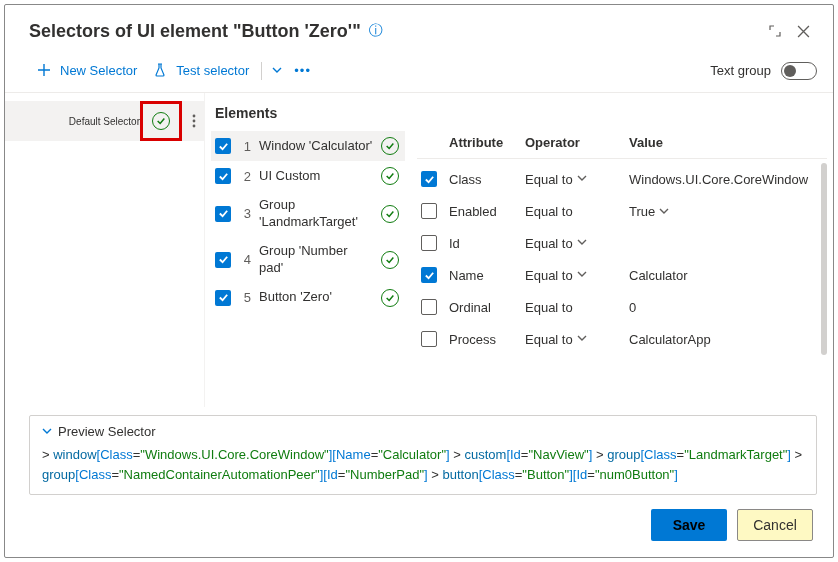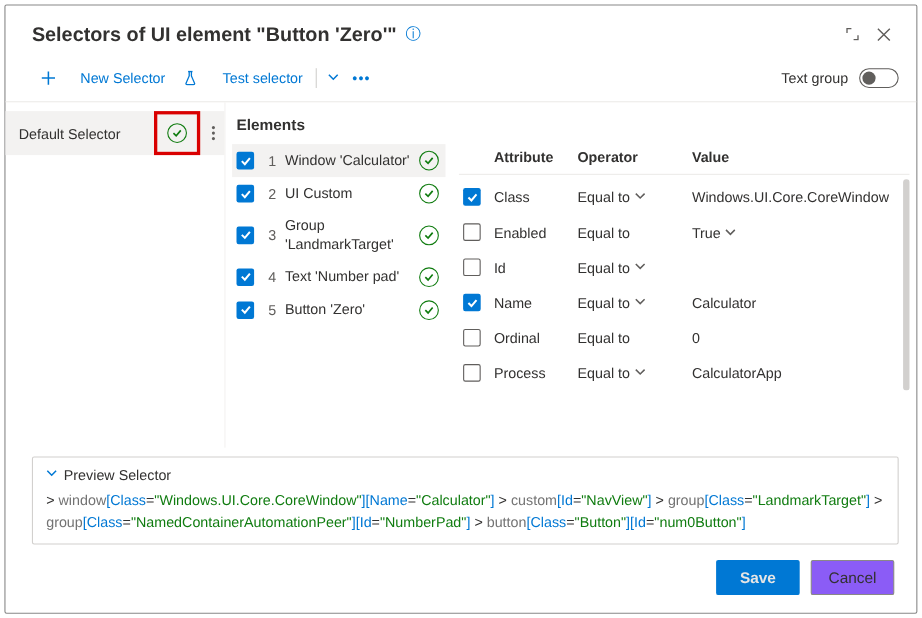--- a/index.html
+++ b/index.html
@@ -49,22 +49,21 @@
       color: #605e5c;
     }
     .toolbar {
       display: flex;
       align-items: center;
       padding: 4px 16px 10px 24px;
       border-bottom: 1px solid #edebe9;
     }
     .tb-btn {
       display: flex;
-      align-items: center;
-      gap: 22px;
+      gap: 9px;
       color: #0078d4;
       padding: 4px 8px;
       cursor: pointer;
       font-size: 13px;
     }
     .tb-btn svg { flex-shrink: 0; }
     .tb-div {
       width: 1px;
       height: 18px;
       background: #d2d0ce;
@@ -120,21 +119,22 @@
     }
     .sel-row {
       display: flex;
       align-items: center;
       height: 40px;
       background: #f3f2f1;
       padding-left: 12px;
     }
     .sel-row .sel-name {
       flex: 1;
-      font-size: 13px;
+      font-size: 10px;
+      text-align: right;
     }
     .hl-box {
       width: 42px;
       height: 40px;
       border: 3px solid #d90000;
       display: flex;
       align-items: center;
       justify-content: center;
       margin-right: 2px;
     }
@@ -278,21 +278,21 @@
       color: #0078d4;
       cursor: pointer;
       padding-bottom: 6px;
     }
     .preview-head .chev { font-size: 11px; }
     .preview-body {
       line-height: 1.5;
       word-break: break-word;
     }
     .tok-gt { color: #323130; }
-    .tok-tag { color: #737373; }
+    .tok-tag { color: #0369a1; }
     .tok-brk { color: #0078d4; }
     .tok-key { color: #0078d4; }
     .tok-eq { color: #323130; }
     .tok-str { color: #107c10; }
     .footer {
       display: flex;
       justify-content: flex-end;
       gap: 10px;
       padding: 14px 20px 16px 0;
     }
@@ -301,25 +301,25 @@
       height: 32px;
       border-radius: 2px;
       font-size: 14px;
       display: flex;
       align-items: center;
       justify-content: center;
       cursor: pointer;
     }
     .btn-primary {
       background: #0078d4;
-      color: #e5e5e5;
+      color: #000000;
       font-weight: 600;
     }
     .btn-default {
-      background: #8b5cf6;
+      background: #fef9c3;
       color: #323130;
       border: 1px solid #8a8886;
       justify-content: center;
     }
   </style>
 </head>
 <body>
 
 <div class="container">
 
@@ -441,21 +441,21 @@
               </span>
             </span>
           </div>
           <div class="el-row">
             <span class="cb checked">
               <svg width="11" height="11" viewBox="0 0 12 12" stroke="#fff" stroke-width="2" fill="none">
                 <path d="M2 6 L5 9 L10 3"></path>
               </svg>
             </span>
             <span class="el-idx">4</span>
-            <span class="el-label">Text 'Number pad'</span>
+            <span class="el-label">Group 'Number pad'</span>
             <span class="status-col">
               <span class="check-circle">
                 <svg width="10" height="10" viewBox="0 0 12 12" stroke="#107c10" stroke-width="1.8" fill="none">
                   <path d="M2 6 L5 9 L10 3"></path>
                 </svg>
               </span>
             </span>
           </div>
           <div class="el-row">
             <span class="cb checked">

